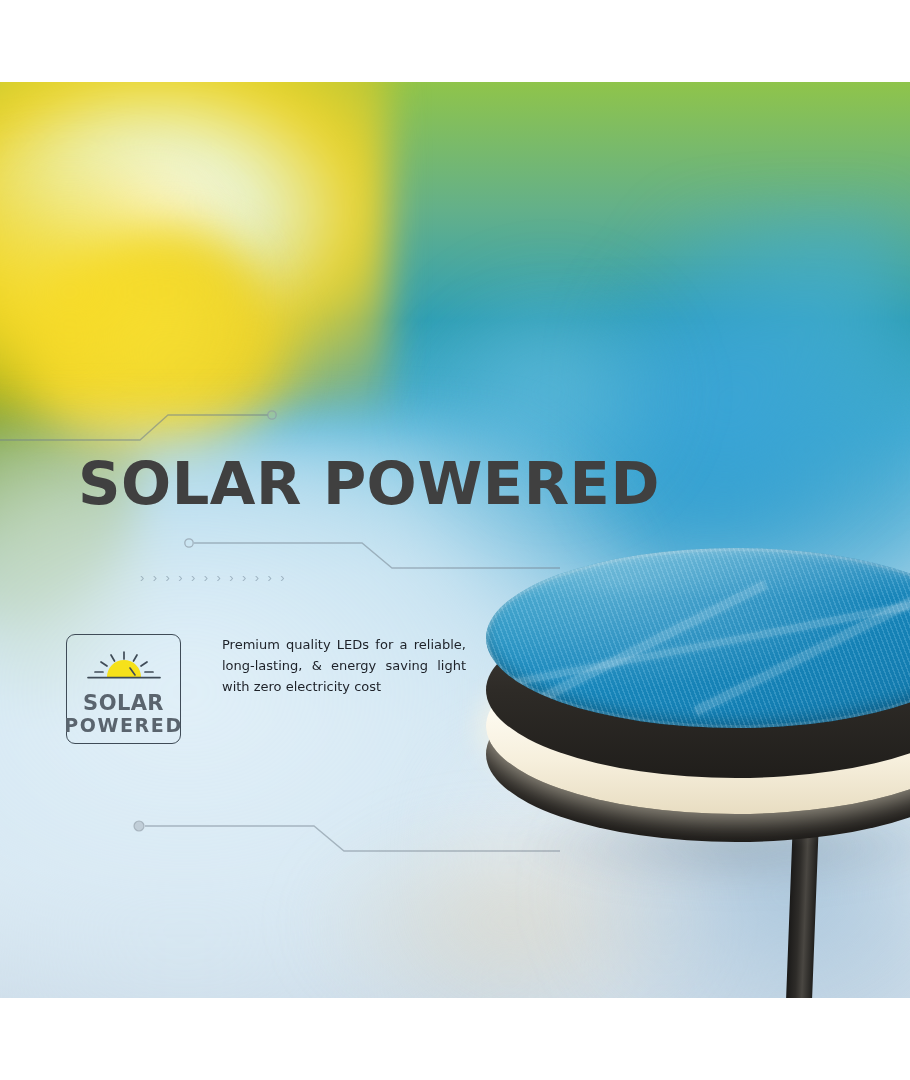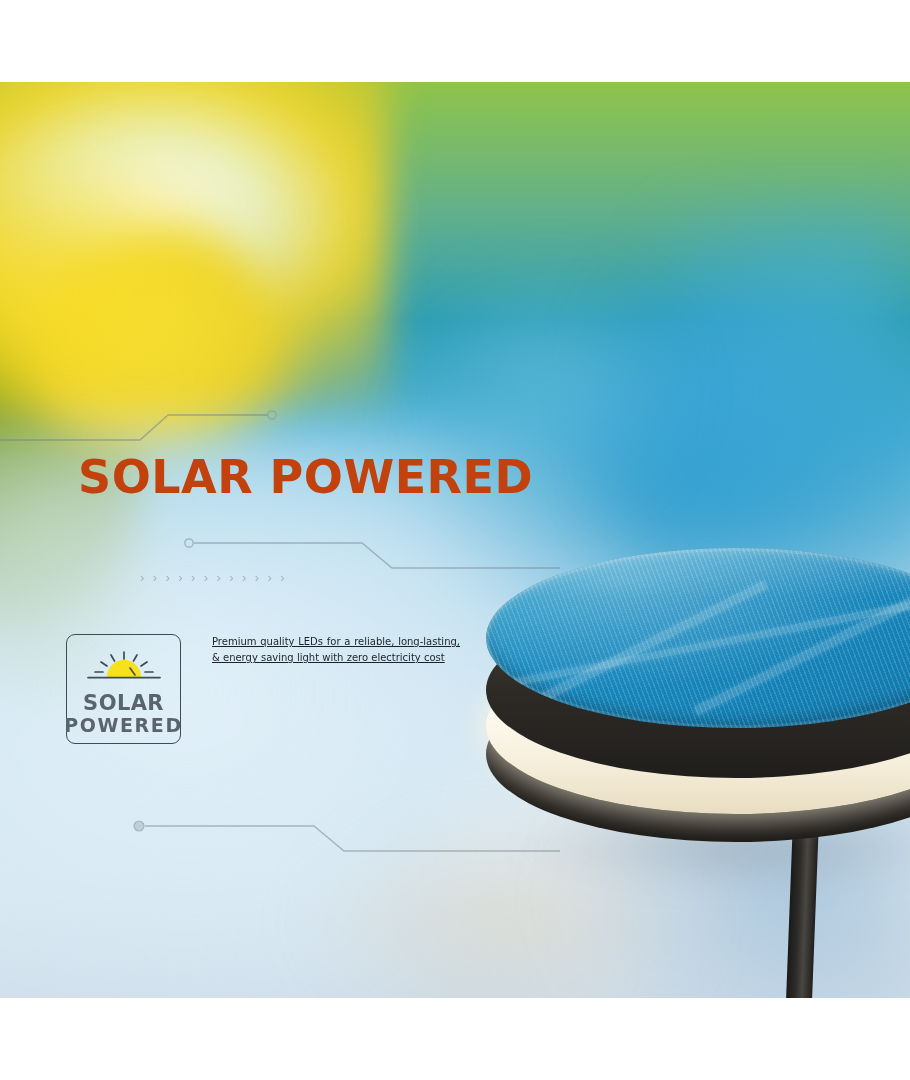--- a/index.html
+++ b/index.html
@@ -185,24 +185,24 @@
     color: rgba(96,116,132,0.45);
     font-family: "Liberation Sans", sans-serif;
     user-select: none;
   }
 
   
   .headline {
     position: absolute;
     left: 78px;
     top: 372px;
-    font-size: 46px;
+    font-size: 59px;
     font-weight: bold;
     letter-spacing: 0.5px;
-    color: #c2410c;
+    color: #404040;
     font-family: "DejaVu Sans", sans-serif;
     line-height: 1;
     white-space: nowrap;
   }
 
   
   .feature {
     position: absolute;
     left: 66px;
     top: 552px;
@@ -235,29 +235,28 @@
     font-family: "DejaVu Sans", sans-serif;
     color: #5a646e;
     font-weight: bold;
     line-height: 1.05;
     text-align: center;
   }
   .badge-word.solar  { font-size: 21px; letter-spacing: 0.4px; }
   .badge-word.lights { font-size: 19px; letter-spacing: 1.6px; margin-top: 2px; }
 
   .feature-text {
-    margin-left: 31px;
+    margin-left: 41px;
     width: 248px;
     font-family: "DejaVu Sans", sans-serif;
-    font-size: 10px;
+    font-size: 13px;
     line-height: 1.62;
     color: #1d2128;
     text-align: justify;
     margin-top: 0px;
-    text-decoration: underline;
   }
   .feature-text > span { display: inline; }
 
   
   .lamp {
     position: absolute;
     left: 470px;
     top: 370px;
     width: 520px;
     height: 560px;

